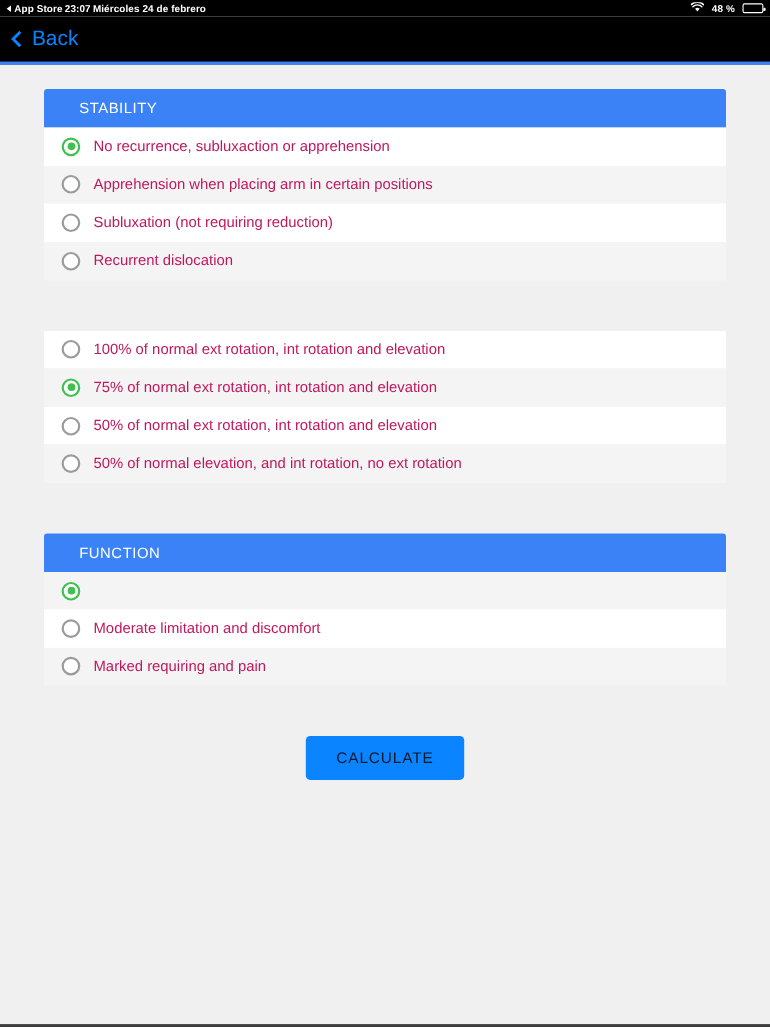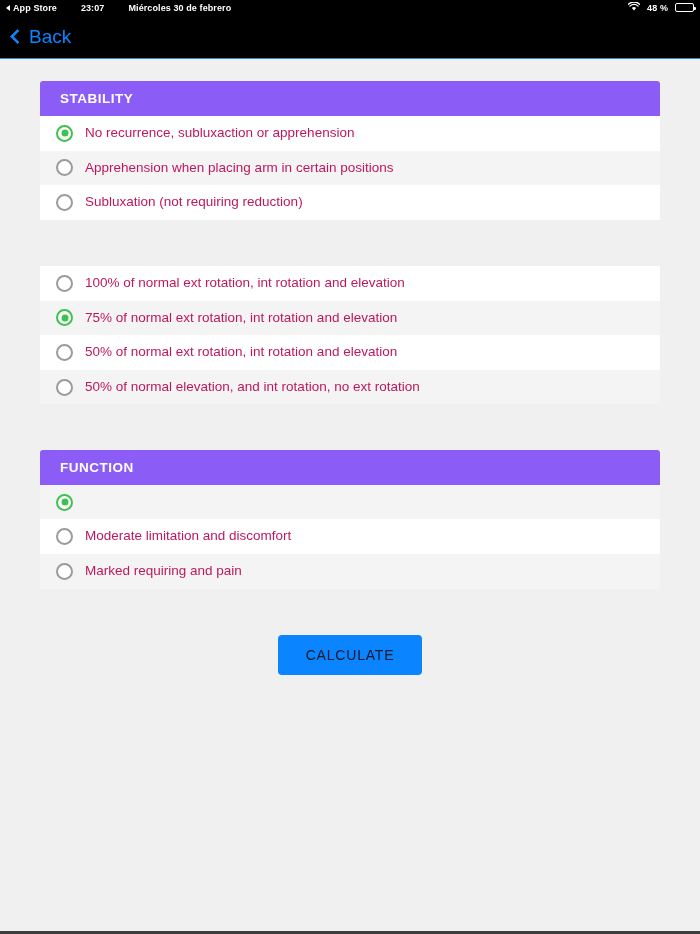--- a/index.html
+++ b/index.html
@@ -30,21 +30,21 @@
     align-items: center;
     padding: 0 6px;
     font-size: 9px;
     font-weight: bold;
     letter-spacing: 0.1px;
     flex: none;
   }
   .status-left {
     display: flex;
     align-items: flex-start;
-    gap: 24px;
+    gap: 2px;
   }
   .status-app {
     display: flex;
     align-items: center;
     gap: 3px;
   }
   .back-tri {
     width: 0; height: 0;
     border-top: 3.5px solid transparent;
     border-bottom: 3.5px solid transparent;
@@ -83,21 +83,21 @@
   }
 
   
   .nav-bar {
     height: 44px;
     background: #000000;
     display: flex;
     align-items: center;
     padding-left: 12px;
     flex: none;
-    border-bottom: 1px solid #3b82f6;
+    border-bottom: 3px solid #3b82f6;
   }
   .nav-back {
     display: flex;
     align-items: center;
     gap: 5px;
     color: #0a84ff;
     font-size: 19px;
     cursor: pointer;
   }
   .chevron-left {
@@ -114,26 +114,26 @@
   .content {
     flex: 1;
     background: #f0f0f0;
     padding: 22px 40px 0 40px;
     overflow: hidden;
   }
 
   .section { margin-bottom: 46px; }
 
   .section-header {
-    background: #8b5cf6;
+    background: #3b82f6;
     color: #ffffff;
     font-size: 13.5px;
-    font-weight: bold;
+    font-weight: normal;
     letter-spacing: 0.5px;
-    padding: 10px 20px;
+    padding: 10px 32px;
     border-radius: 3px 3px 0 0;
   }
 
   .option-row {
     display: flex;
     align-items: center;
     padding: 8px 16px;
     min-height: 34px;
     cursor: pointer;
   }
@@ -199,21 +199,21 @@
 
 <div class="device">
 
   <div class="status-bar">
     <div class="status-left">
       <div class="status-app">
         <span class="back-tri"></span>
         <span>App Store</span>
       </div>
       <span>23:07</span>
-      <span>Miércoles 30 de febrero</span>
+      <span>Miércoles 24 de febrero</span>
     </div>
     <div class="status-right">
       <span class="wifi-icon">
         <svg width="12" height="9" viewBox="0 0 12 9">
           <path d="M6 8.4 L3.9 5.9 A3.3 3.3 0 0 1 8.1 5.9 Z" fill="#ffffff"></path>
           <path d="M1.9 4.1 A5.9 5.9 0 0 1 10.1 4.1" stroke="#ffffff" stroke-width="1.3" fill="none" stroke-linecap="round"></path>
           <path d="M0.4 2.2 A8.2 8.2 0 0 1 11.6 2.2" stroke="#ffffff" stroke-width="1.3" fill="none" stroke-linecap="round"></path>
         </svg>
       </span>
       <span>48 %</span>
@@ -239,20 +239,24 @@
             <span class="option-label">No recurrence, subluxaction or apprehension</span>
           </div>
           <div class="option-row even">
             <span class="radio"></span>
             <span class="option-label">Apprehension when placing arm in certain positions</span>
           </div>
           <div class="option-row odd">
             <span class="radio"></span>
             <span class="option-label">Subluxation (not requiring reduction)</span>
           </div>
+          <div class="option-row even">
+            <span class="radio"></span>
+            <span class="option-label">Recurrent dislocation</span>
+          </div>
         </div>
         <div class="section">
           <div class="option-row odd">
             <span class="radio"></span>
             <span class="option-label">100% of normal ext rotation, int rotation and elevation</span>
           </div>
           <div class="option-row even">
             <span class="radio selected"></span>
             <span class="option-label">75% of normal ext rotation, int rotation and elevation</span>
           </div>

